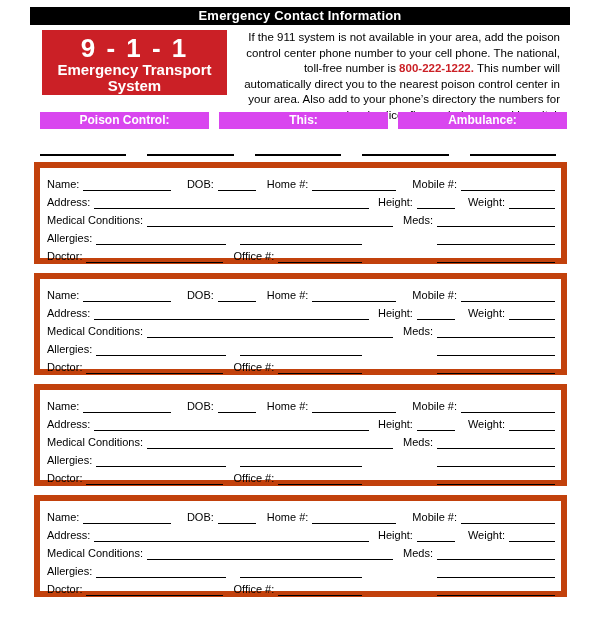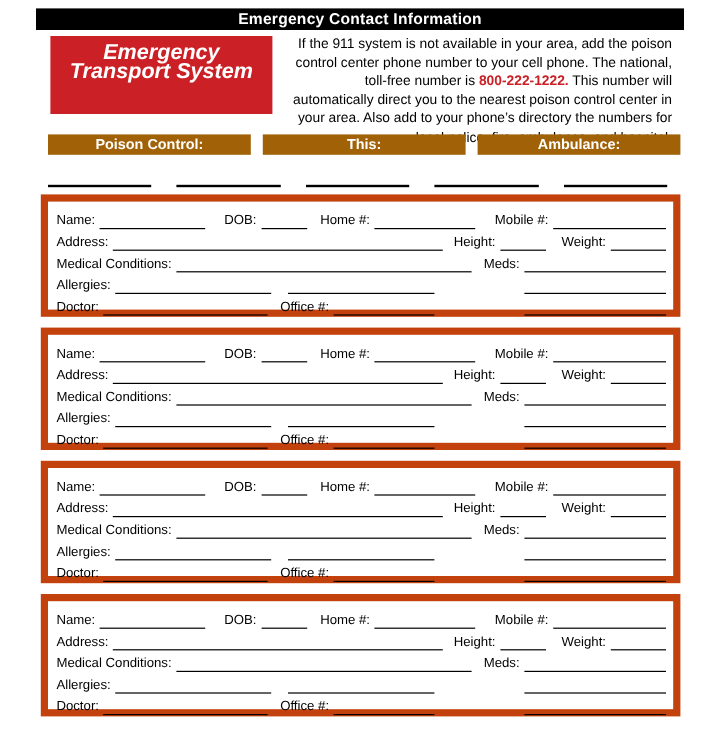--- a/index.html
+++ b/index.html
@@ -10,26 +10,26 @@
   .bar { background: #000; color: #fff; text-align: center; font-weight: bold;
          font-size: 13px; height: 18px; line-height: 18px; letter-spacing: .2px; }
   .bar.top { margin-top: 7px; }
   .bar.family { margin-top: 14px; }
 
   .intro { display: flex; margin: 5px 10px 0 12px; gap: 9px; height: 67px; }
   .box911 { width: 185px; height: 65px; background: #CB2026; color: #fff;
             text-align: center; padding-top: 5px; flex: none; }
   .n911 { font-size: 26px; font-weight: bold; line-height: 27px; letter-spacing: 2px; }
   .n911sub { font-size: 12.5px; font-weight: bold; line-height: 15px; }
-  .n911cap { font-size: 18px; font-weight: bold; line-height: 16px; font-style: italic; }
+  .n911cap { font-size: 15px; font-weight: bold; line-height: 16px; }
   .instr { flex: 1; font-size: 11.5px; line-height: 15.5px; text-align: right; }
   .phone { font-weight: bold; color: #CB2026; }
 
   .contact-row { display: flex; gap: 10px; margin: 15px 3px 0 10px; }
-  .contact-box { flex: 1; background: #a16207; color: #fff; font-weight: bold;
+  .contact-box { flex: 1; background: #d946ef; color: #fff; font-weight: bold;
                  font-size: 12px; text-align: center; height: 17px; line-height: 17px; }
   .contact-lines { display: flex; gap: 10px; margin: 25px 3px 0 10px; height: 3px; }
   .contact-line-col { flex: 1; }
   .wline { border-bottom: 2px solid #000; height: 2px; width: calc(100% - 11px); }
 
   .members { margin-top: 5px; }
   .member { margin: 0 3px 9px 4px; height: 102px; border: 6px solid #c2410c;
             padding: 5px 6px 4px 7px; background: #fff; }
   .mrow { display: flex; align-items: flex-end; height: 18px; font-size: 11px; }
   .lbl { white-space: nowrap; padding-right: 4px; line-height: 13px; }
@@ -54,20 +54,21 @@
 <body>
 
 <div class="page">
 
   <div class="bar top">
     <span>Emergency Contact Information</span>
   </div>
 
   <div class="intro">
     <div class="box911" style="background-color: rgb(203, 32, 38);">
+      <div class="n911">9 - 1 - 1</div>
       <div class="n911cap">Emergency Transport System</div>
     </div>
     <p class="instr"><span>If the 911 system is not available in your area, add the poison control center phone number to your cell phone. The national, toll-free number is </span><span class="phone" style="color: rgb(203, 32, 38);">800-222-1222.</span><span> This number will automatically direct you to the nearest poison control center in your area. Also add to your phone’s directory the numbers for local police, fire, ambulance, and hospital.</span></p>
   </div>
 
   <div class="contact-row">
     <div class="contact-box">Poison Control:</div>
     <div class="contact-box">This:</div>
     <div class="contact-box">Ambulance:</div>
   </div>

